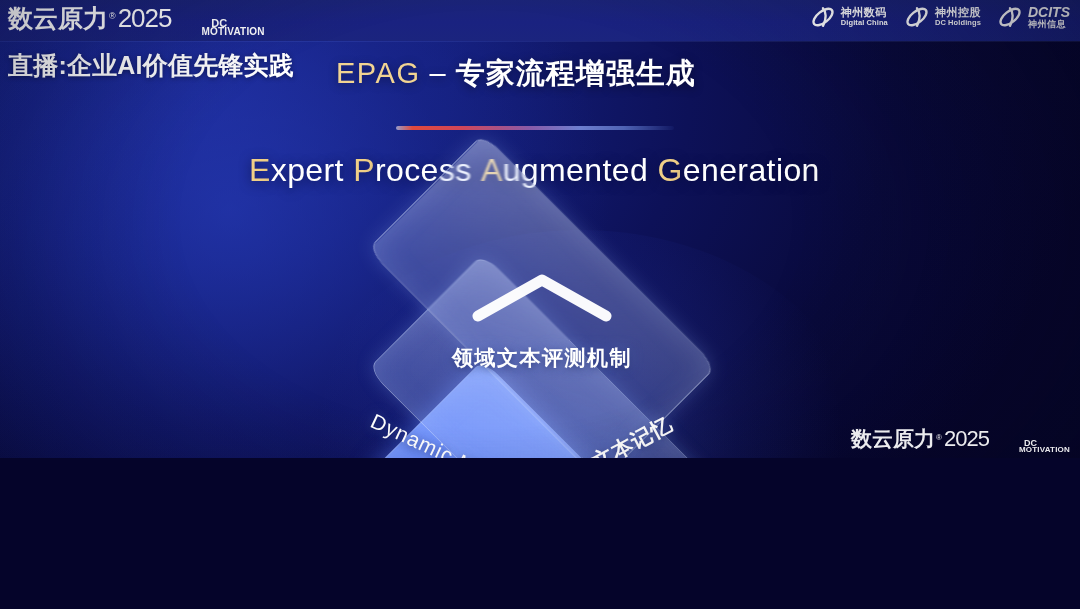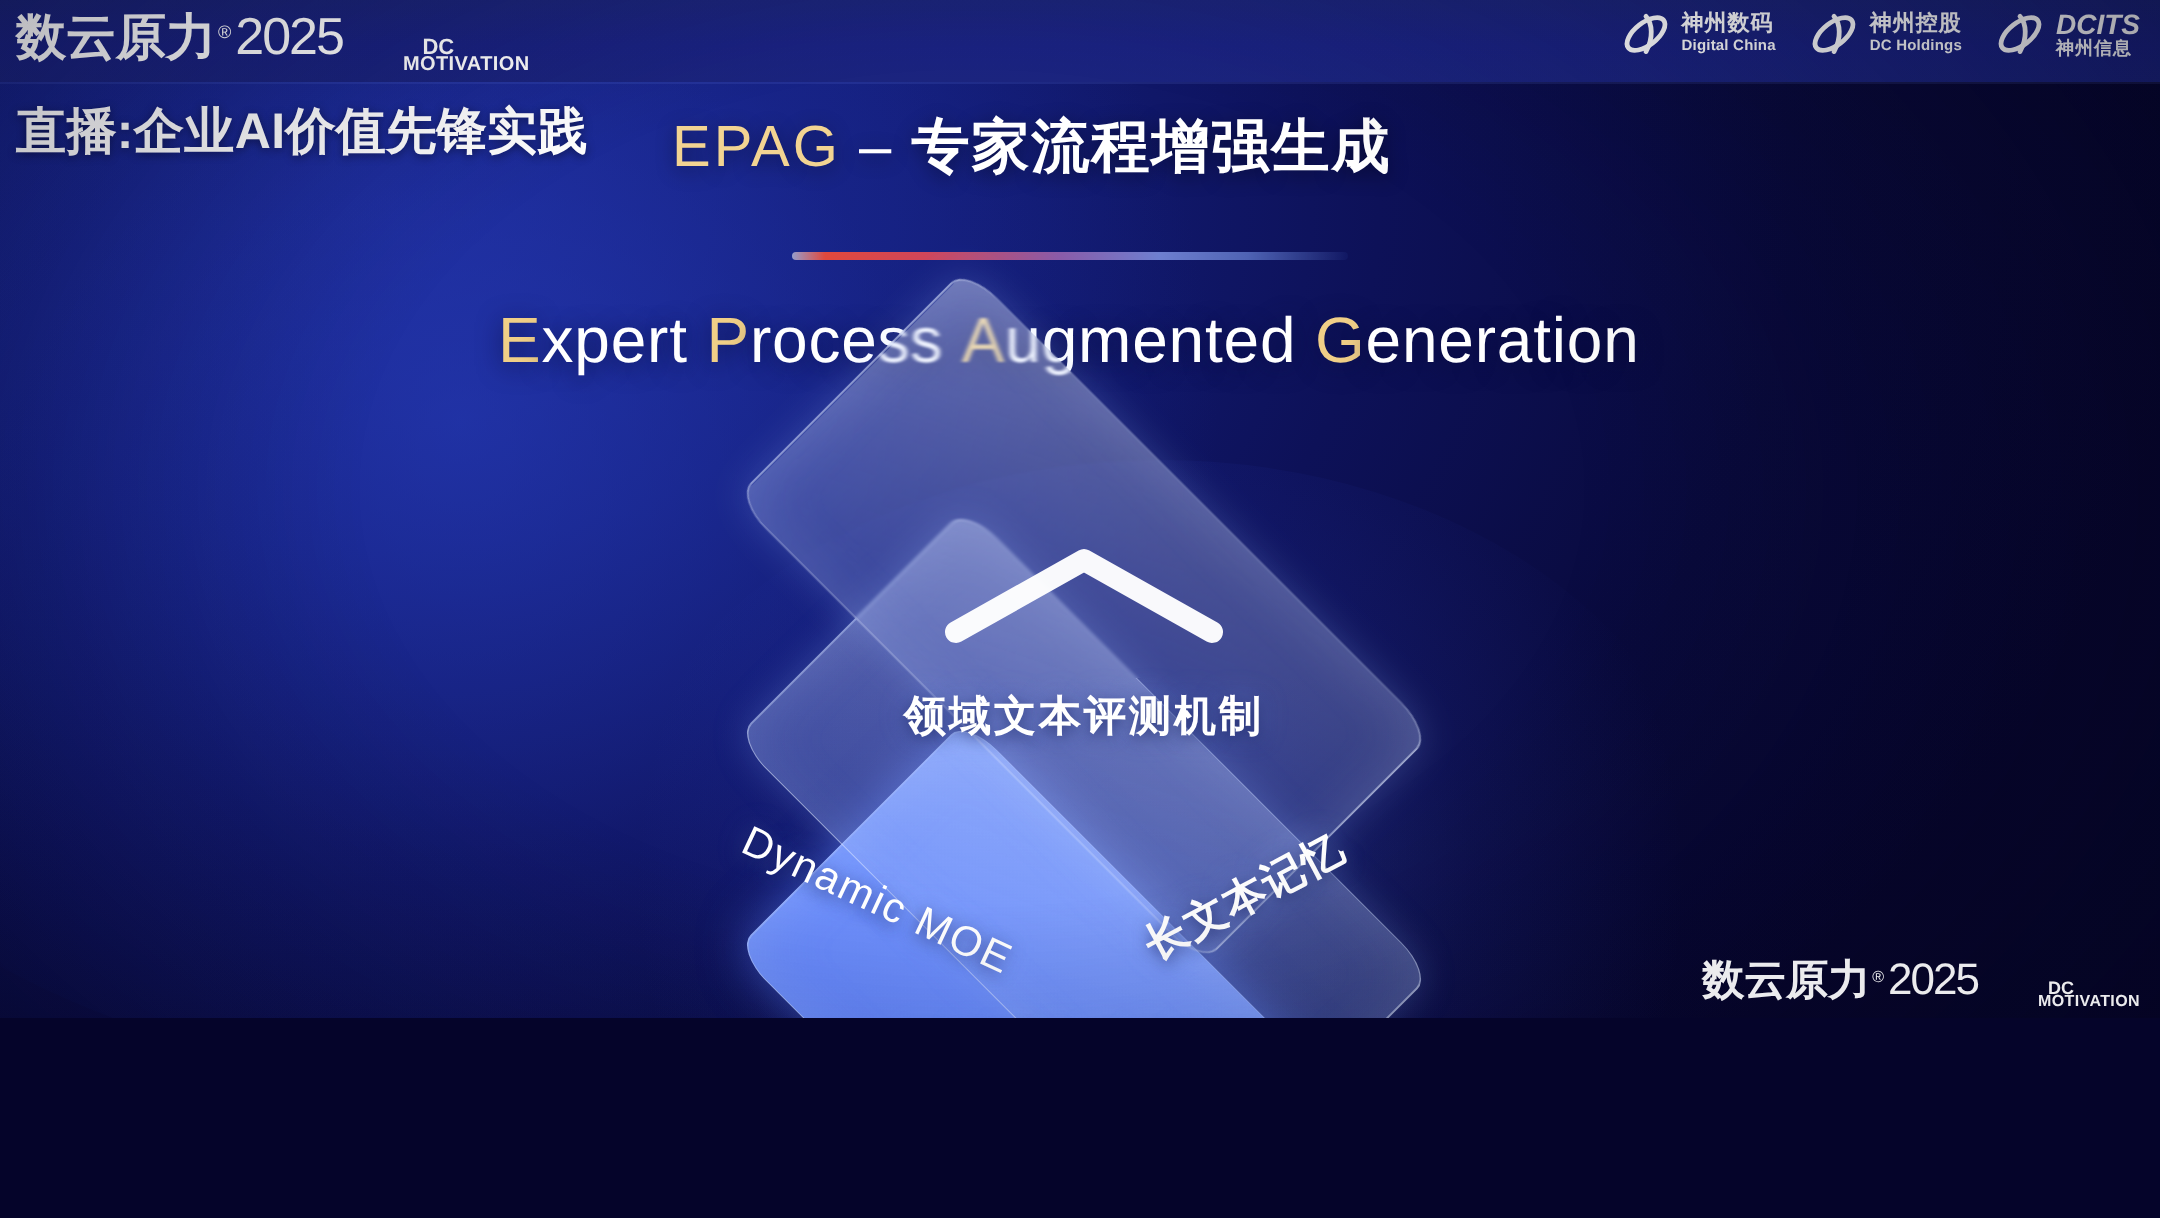--- a/index.html
+++ b/index.html
@@ -3,21 +3,21 @@
 <meta charset="utf-8">
 <style>
   html, body {
     margin: 0;
     padding: 0;
     background: #05042a;
   }
   #stage {
     position: relative;
     width: 1080px;
-    height: 509px;
+    height: 458px;
     overflow: hidden;
     font-family: "Liberation Sans", "DejaVu Sans", sans-serif;
     background:
       radial-gradient(ellipse 900px 620px at 18% 20%, #1c2a96 0%, #141f7d 28%, #0d1158 55%, #090a3c 78%, #07062f 100%),
       linear-gradient(160deg, #16208a 0%, #0c1057 45%, #07062e 100%);
   }
 
   
   .glow {
     position: absolute;

